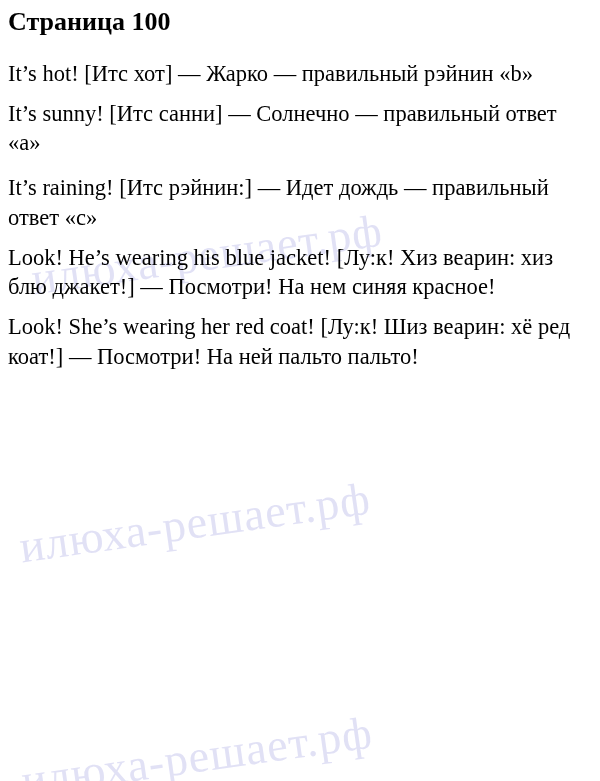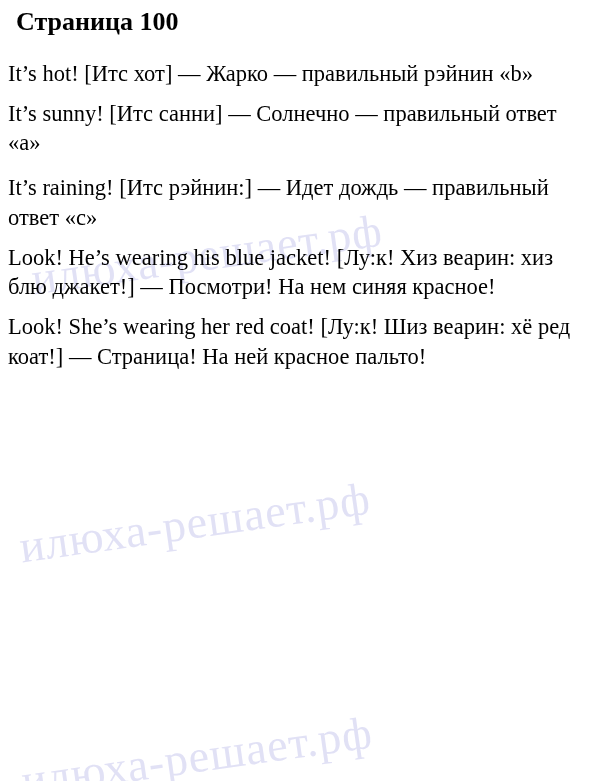--- a/index.html
+++ b/index.html
@@ -43,21 +43,21 @@
   .wm2 { left: 18px;  top: 496px; }
   .wm3 { left: 20px;  top: 730px; }
 
   .content {
     position: relative;
     z-index: 1;
   }
   .page-title {
     font-size: 26px;
     font-weight: bold;
-    margin: 0 0 22px 8px;
+    margin: 0 0 22px 0;
     line-height: 1.1;
   }
   .para {
     font-size: 22.5px;
     line-height: 1.30;
     margin: 0 0 13px 0;
   }
   .para.tight {
     margin-bottom: 11px;
   }
@@ -80,16 +80,16 @@
 
     <h1 class="page-title">Страница 100</h1>
 
 
     <p class="para tight">It’s hot! [Итс хот] — Жарко — правильный рэйнин «b»</p>
     <p class="para block-gap">It’s sunny! [Итс санни] — Солнечно — правильный ответ «a»</p>
     <p class="para tight">It’s raining! [Итс рэйнин:] — Идет дождь — правильный ответ «c»</p>
 
 
     <p class="para tight">Look! He’s wearing his blue jacket! [Лу:к! Хиз веарин: хиз блю джакет!] — Посмотри! На нем синяя красное!</p>
-    <p class="para tight">Look! She’s wearing her red coat! [Лу:к! Шиз веарин: хё ред коат!] — Страница! На ней красное пальто!</p>
+    <p class="para tight">Look! She’s wearing her red coat! [Лу:к! Шиз веарин: хё ред коат!] — Посмотри! На ней пальто пальто!</p>
 
   </div>
 </div>
 
 </body></html>

